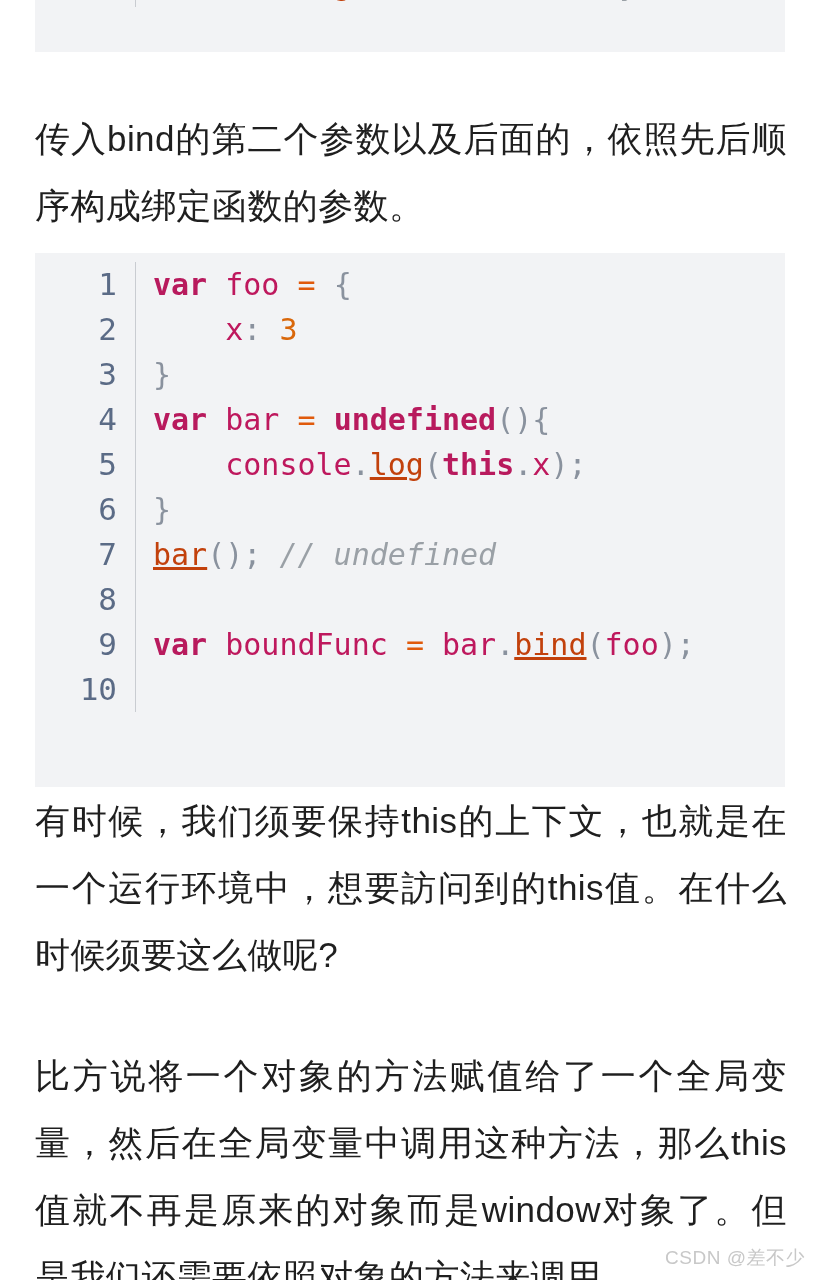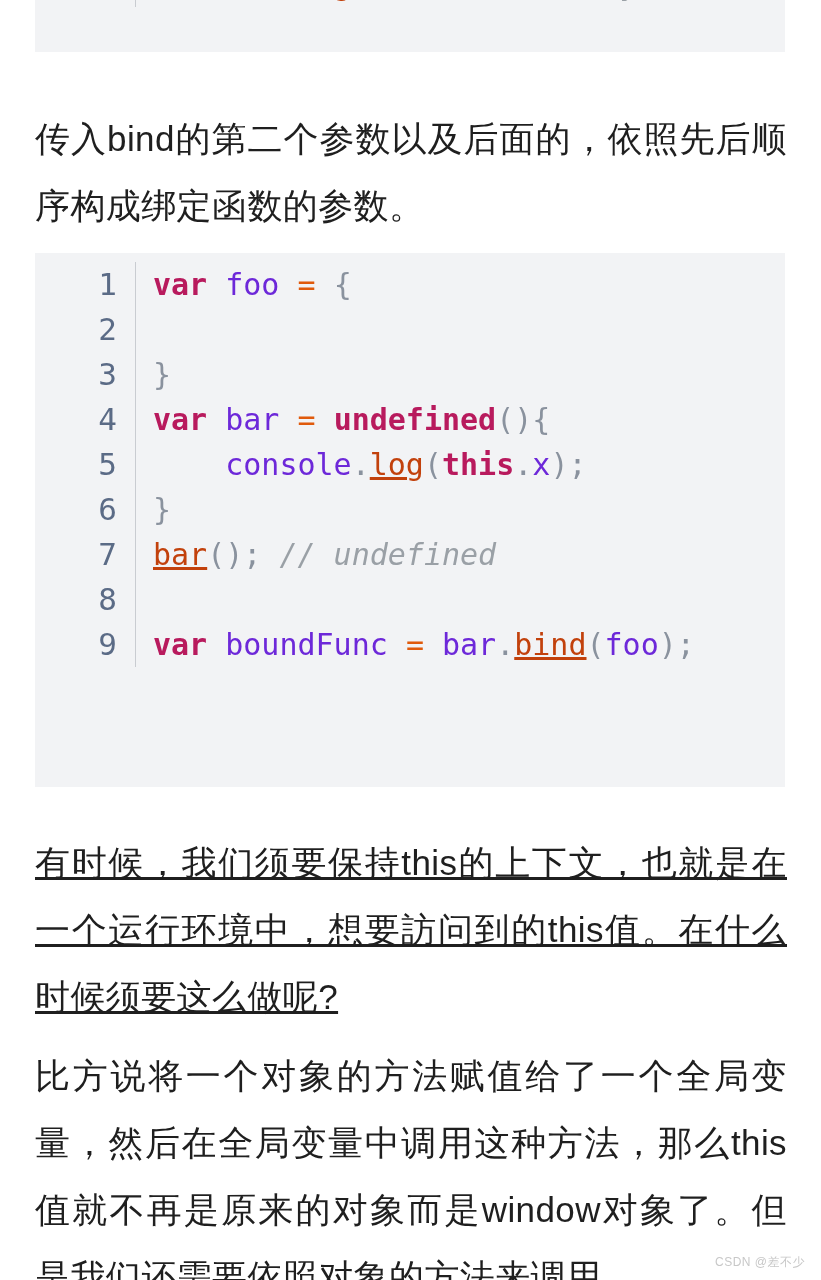--- a/index.html
+++ b/index.html
@@ -70,21 +70,21 @@
     letter-spacing: 0px;
     color: #5b6b86;
     white-space: pre;
   }
 
   
   .t-kw       { color: #b81a5d; font-weight: bold; }   
   .t-op       { color: #e05a0c; }   
   .t-num      { color: #d9670a; }   
   .t-punct    { color: #8a929e; }   
-  .t-plain    { color: #6d28d9; }   
+  .t-plain    { color: #be185d; }   
   .t-method   { color: #c2410c; text-decoration: underline; }   
   .t-comment  { color: #9aa0a6; font-style: italic; text-align: right; }
 
   
   .para {
     position: absolute;
     left: 35px;
     width: 752px;
     color: #1f1f1f;
     font-family: "Liberation Sans", "DejaVu Sans", sans-serif;
@@ -94,48 +94,49 @@
     text-align: justify;
     text-justify: inter-character;
   }
 
   
   .watermark {
     position: absolute;
     right: 16px;
     bottom: 9px;
     font-family: "Liberation Sans", "DejaVu Sans", sans-serif;
-    font-size: 12px;
+    font-size: 19px;
     color: #c8c8c8;
     letter-spacing: 0.5px;
     user-select: none;
   }
 </style>
 </head>
 <body>
 
 <div class="page">
 
   <div class="code-block clipped-top" id="top-code" style="top:-38px; height:90px;">
       <div class="code-line"><span class="ln">9</span><span class="gutter-sep"></span><span class="code-text"><span class="t-plain">console</span><span class="t-punct">.</span><span class="t-method">log</span><span class="t-punct">(</span><span class="t-plain">h</span><span class="t-punct">()</span><span class="t-punct">)</span><span class="t-punct">;</span><span class="t-plain"> </span><span class="t-comment">// azerty</span></span></div>
     </div>
 
   <div class="para" style="top:105px;">传入bind的第二个参数以及后面的，依照先后顺序构成绑定函数的参数。</div>
 
   <div class="code-block" id="main-code" style="top:253px; height:534px; padding-top:9px;">
       <div class="code-line"><span class="ln">1</span><span class="gutter-sep"></span><span class="code-text"><span class="t-kw">var</span><span class="t-plain"> </span><span class="t-plain">foo</span><span class="t-plain"> </span><span class="t-op">=</span><span class="t-plain"> </span><span class="t-punct">{</span></span></div>
-      <div class="code-line"><span class="ln">2</span><span class="gutter-sep"></span></div>
+      <div class="code-line"><span class="ln">2</span><span class="gutter-sep"></span><span class="code-text"><span class="t-plain">    </span><span class="t-plain">x</span><span class="t-punct">:</span><span class="t-plain"> </span><span class="t-num">3</span></span></div>
       <div class="code-line"><span class="ln">3</span><span class="gutter-sep"></span><span class="code-text"><span class="t-punct">}</span></span></div>
       <div class="code-line"><span class="ln">4</span><span class="gutter-sep"></span><span class="code-text"><span class="t-kw">var</span><span class="t-plain"> </span><span class="t-plain">bar</span><span class="t-plain"> </span><span class="t-op">=</span><span class="t-plain"> </span><span class="t-kw">undefined</span><span class="t-punct">(){</span></span></div>
       <div class="code-line"><span class="ln">5</span><span class="gutter-sep"></span><span class="code-text"><span class="t-plain">    </span><span class="t-plain">console</span><span class="t-punct">.</span><span class="t-method">log</span><span class="t-punct">(</span><span class="t-kw">this</span><span class="t-punct">.</span><span class="t-plain">x</span><span class="t-punct">);</span></span></div>
       <div class="code-line"><span class="ln">6</span><span class="gutter-sep"></span><span class="code-text"><span class="t-punct">}</span></span></div>
       <div class="code-line"><span class="ln">7</span><span class="gutter-sep"></span><span class="code-text"><span class="t-method">bar</span><span class="t-punct">()</span><span class="t-punct">;</span><span class="t-plain"> </span><span class="t-comment">// undefined</span></span></div>
       <div class="code-line"><span class="ln">8</span><span class="gutter-sep"></span><span class="code-text"></span></div>
       <div class="code-line"><span class="ln">9</span><span class="gutter-sep"></span><span class="code-text"><span class="t-kw">var</span><span class="t-plain"> </span><span class="t-plain">boundFunc</span><span class="t-plain"> </span><span class="t-op">=</span><span class="t-plain"> </span><span class="t-plain">bar</span><span class="t-punct">.</span><span class="t-method">bind</span><span class="t-punct">(</span><span class="t-plain">foo</span><span class="t-punct">);</span></span></div>
+      <div class="code-line"><span class="ln">10</span><span class="gutter-sep"></span><span class="code-text"></span></div>
     </div>
 
-  <div class="para" style="top:829px;text-decoration:underline;">有时候，我们须要保持this的上下文，也就是在一个运行环境中，想要訪问到的this值。在什么时候须要这么做呢?</div>
+  <div class="para" style="top:787px;">有时候，我们须要保持this的上下文，也就是在一个运行环境中，想要訪问到的this值。在什么时候须要这么做呢?</div>
 
   <div class="para" style="top:1042px;">比方说将一个对象的方法赋值给了一个全局变量，然后在全局变量中调用这种方法，那么this值就不再是原来的对象而是window对象了。但是我们还需要依照对象的方法来调用。</div>
 
   <div class="watermark">CSDN @差不少</div>
 
 </div>
 
 </body></html>

